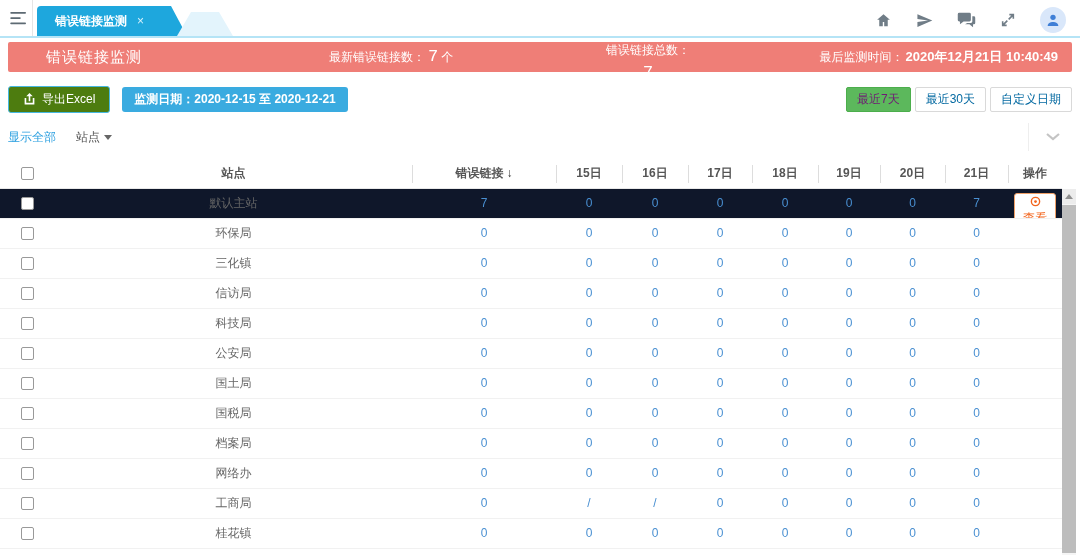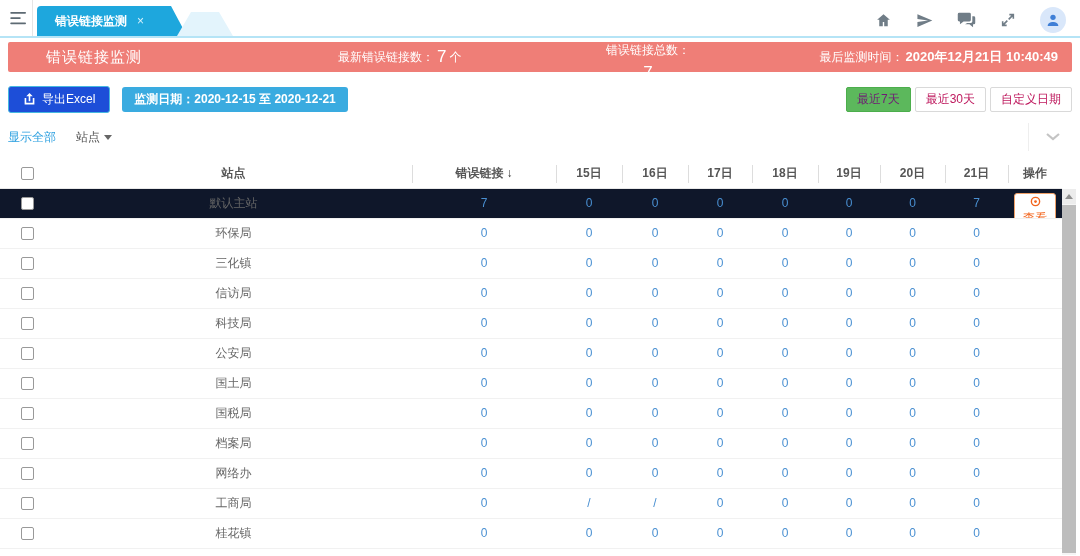--- a/index.html
+++ b/index.html
@@ -22,35 +22,35 @@
   .top-icons { position:absolute; right:14px; top:7px; display:flex; align-items:center; gap:24px; }
   .top-icons .icn { cursor:pointer; display:flex; }
   .avatar { width:26px; height:26px; border-radius:50%; background:#d9e7fa;
     display:flex; align-items:center; justify-content:center; cursor:pointer; }
 
   
   .banner { margin:4px 8px 0; height:30px; background:#ef7e77; border-radius:2px;
     position:relative; color:#fff; }
   .banner > div { position:absolute; top:0; height:30px; display:flex; align-items:center; }
   .b-title { left:38px; font-size:15px; letter-spacing:1px; }
-  .b-stat1 { left:330px; }
+  .b-stat1 { left:321px;font-family:Liberation Mono, monospace; }
   .b-stat2 { left:598px;flex-direction:column; }
   .b-time  { right:14px; }
   .stat-num { font-size:17px; margin:0 3px; line-height:28px; }
   .time-val { font-size:13px; font-weight:bold; margin-left:2px; }
 
   
   .toolbar { margin:14px 8px 0; height:27px; display:flex; align-items:center; }
-  .btn-export { height:27px; background:#1d4ed8; border:1px solid #46b8e0; border-radius:3px;
+  .btn-export { height:27px; background:#4d7c0f; border:1px solid #46b8e0; border-radius:3px;
     color:#fff; display:flex; align-items:center; gap:6px; padding:0 14px; cursor:pointer; font-size:12px; }
   .date-badge { margin-left:12px; height:25px; background:#3aabe0; border-radius:3px; color:#fff;
     font-weight:bold; display:flex; align-items:center; padding:6px 12px; }
   .range-group { margin-left:auto; display:flex; gap:4px; }
   .range-btn { height:25px; padding:0 10px; font-size:12px; cursor:pointer;
-    background:#fff; color:#be185d; border:1px solid #d9d9d9; border-radius:2px; }
+    background:#fff; color:#0369a1; border:1px solid #d9d9d9; border-radius:2px; }
   .range-btn.active { background:#5cb85c; border-color:#4cae4c; color:#701a75; }
 
   
   .filter-row { margin:10px 4px 0 8px; height:28px; display:flex; align-items:center; }
   .show-all { color:#2ca0e0; cursor:pointer; }
   .site-dd { margin-left:20px; color:#555; cursor:pointer; display:flex; align-items:center; gap:4px; }
   .caret { width:0; height:0; border-left:4px solid transparent; border-right:4px solid transparent;
     border-top:5px solid #666; display:inline-block; }
   .collapse-btn { margin-left:auto; width:48px; height:28px; border-left:1px solid #eee;
     display:flex; align-items:center; justify-content:center; cursor:pointer; }

